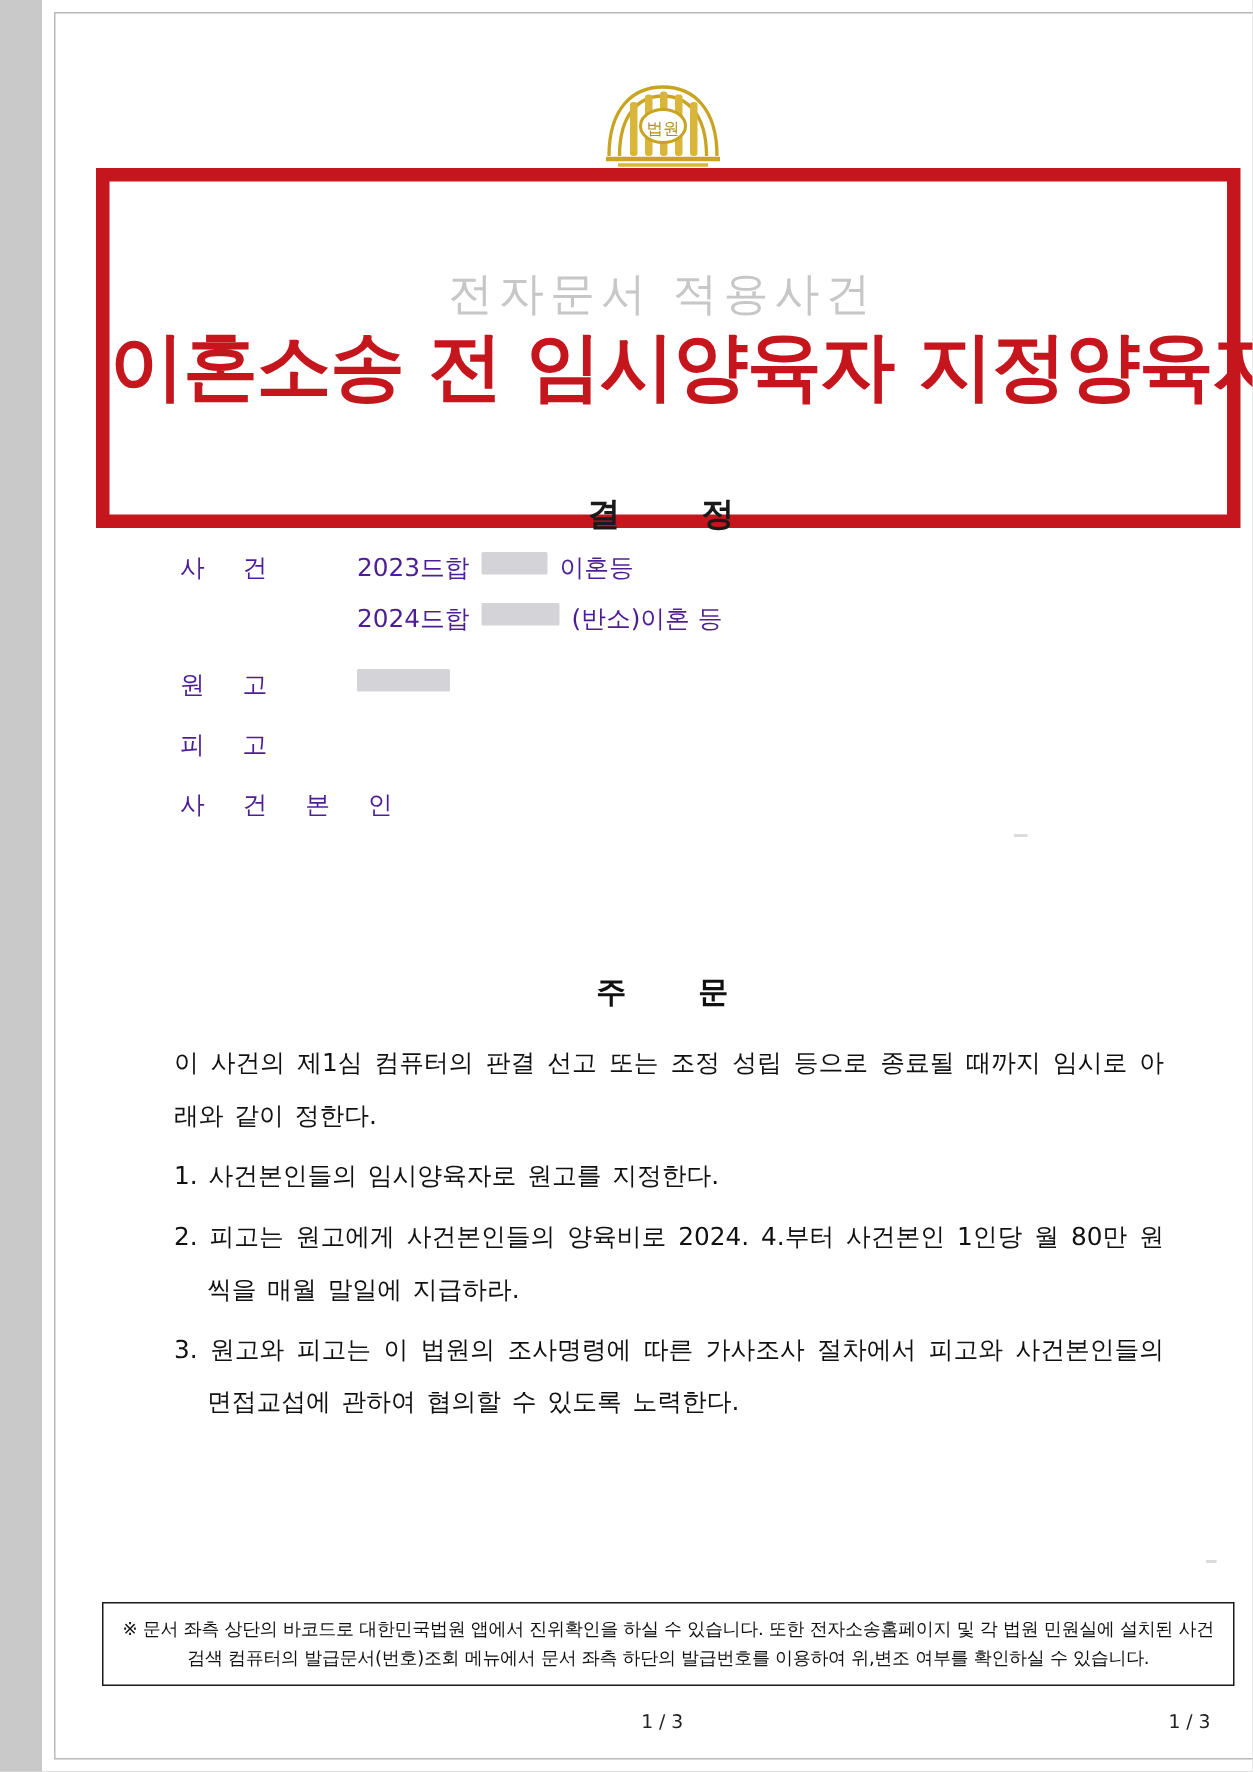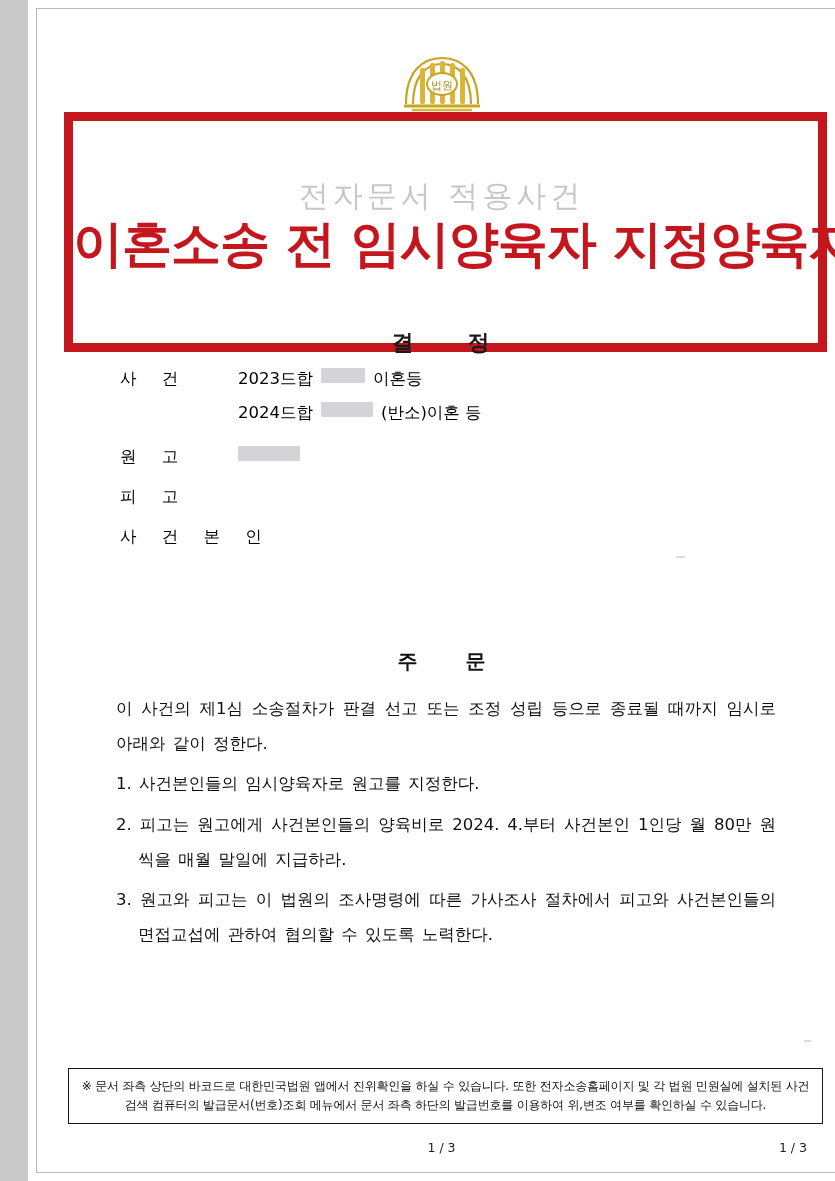--- a/index.html
+++ b/index.html
@@ -99,21 +99,21 @@
   }
   .decision-word .sp { display: inline-block; width: 52px; }
 
   
   .info {
     position: absolute;
     left: 92px;
     top: 368px;
     width: 660px;
     font-size: 16.5px;
-    color: #000000;
+    color: #4c1d95;
     font-family: "DejaVu Sans", sans-serif;
   }
   .info-row {
     display: flex;
     align-items: flex-start;
     margin-bottom: 16px;
     min-height: 24px;
   }
   .info-label {
     width: 118px;
@@ -282,21 +282,21 @@
       <div class="info-val"></div>
     </div>
 
   </div>
 
   <div class="order-heading">
     <span>주</span><span class="sp"></span><span>문</span>
   </div>
 
   <div class="body-text">
-    <p class="para">이 사건의 제1심 소송절차가 판결 선고 또는 조정 성립 등으로 종료될 때까지 임시로 아래와 같이 정한다.</p>
+    <p class="para">이 사건의 제1심 컴퓨터의 판결 선고 또는 조정 성립 등으로 종료될 때까지 임시로 아래와 같이 정한다.</p>
     <p class="para hang">1. 사건본인들의 임시양육자로 원고를 지정한다.</p>
     <p class="para hang">2. 피고는 원고에게 사건본인들의 양육비로 2024. 4.부터 사건본인 1인당 월 80만 원씩을 매월 말일에 지급하라.</p>
     <p class="para hang">3. 원고와 피고는 이 법원의 조사명령에 따른 가사조사 절차에서 피고와 사건본인들의 면접교섭에 관하여 협의할 수 있도록 노력한다.</p>
   </div>
 
   <div class="notice">※ 문서 좌측 상단의 바코드로 대한민국법원 앱에서 진위확인을 하실 수 있습니다. 또한 전자소송홈페이지 및 각 법원 민원실에 설치된 사건검색 컴퓨터의 발급문서(번호)조회 메뉴에서 문서 좌측 하단의 발급번호를 이용하여 위,변조 여부를 확인하실 수 있습니다.</div>
 
   <div class="page-num center">1 / 3</div>
   <div class="page-num right">1 / 3</div>
 

